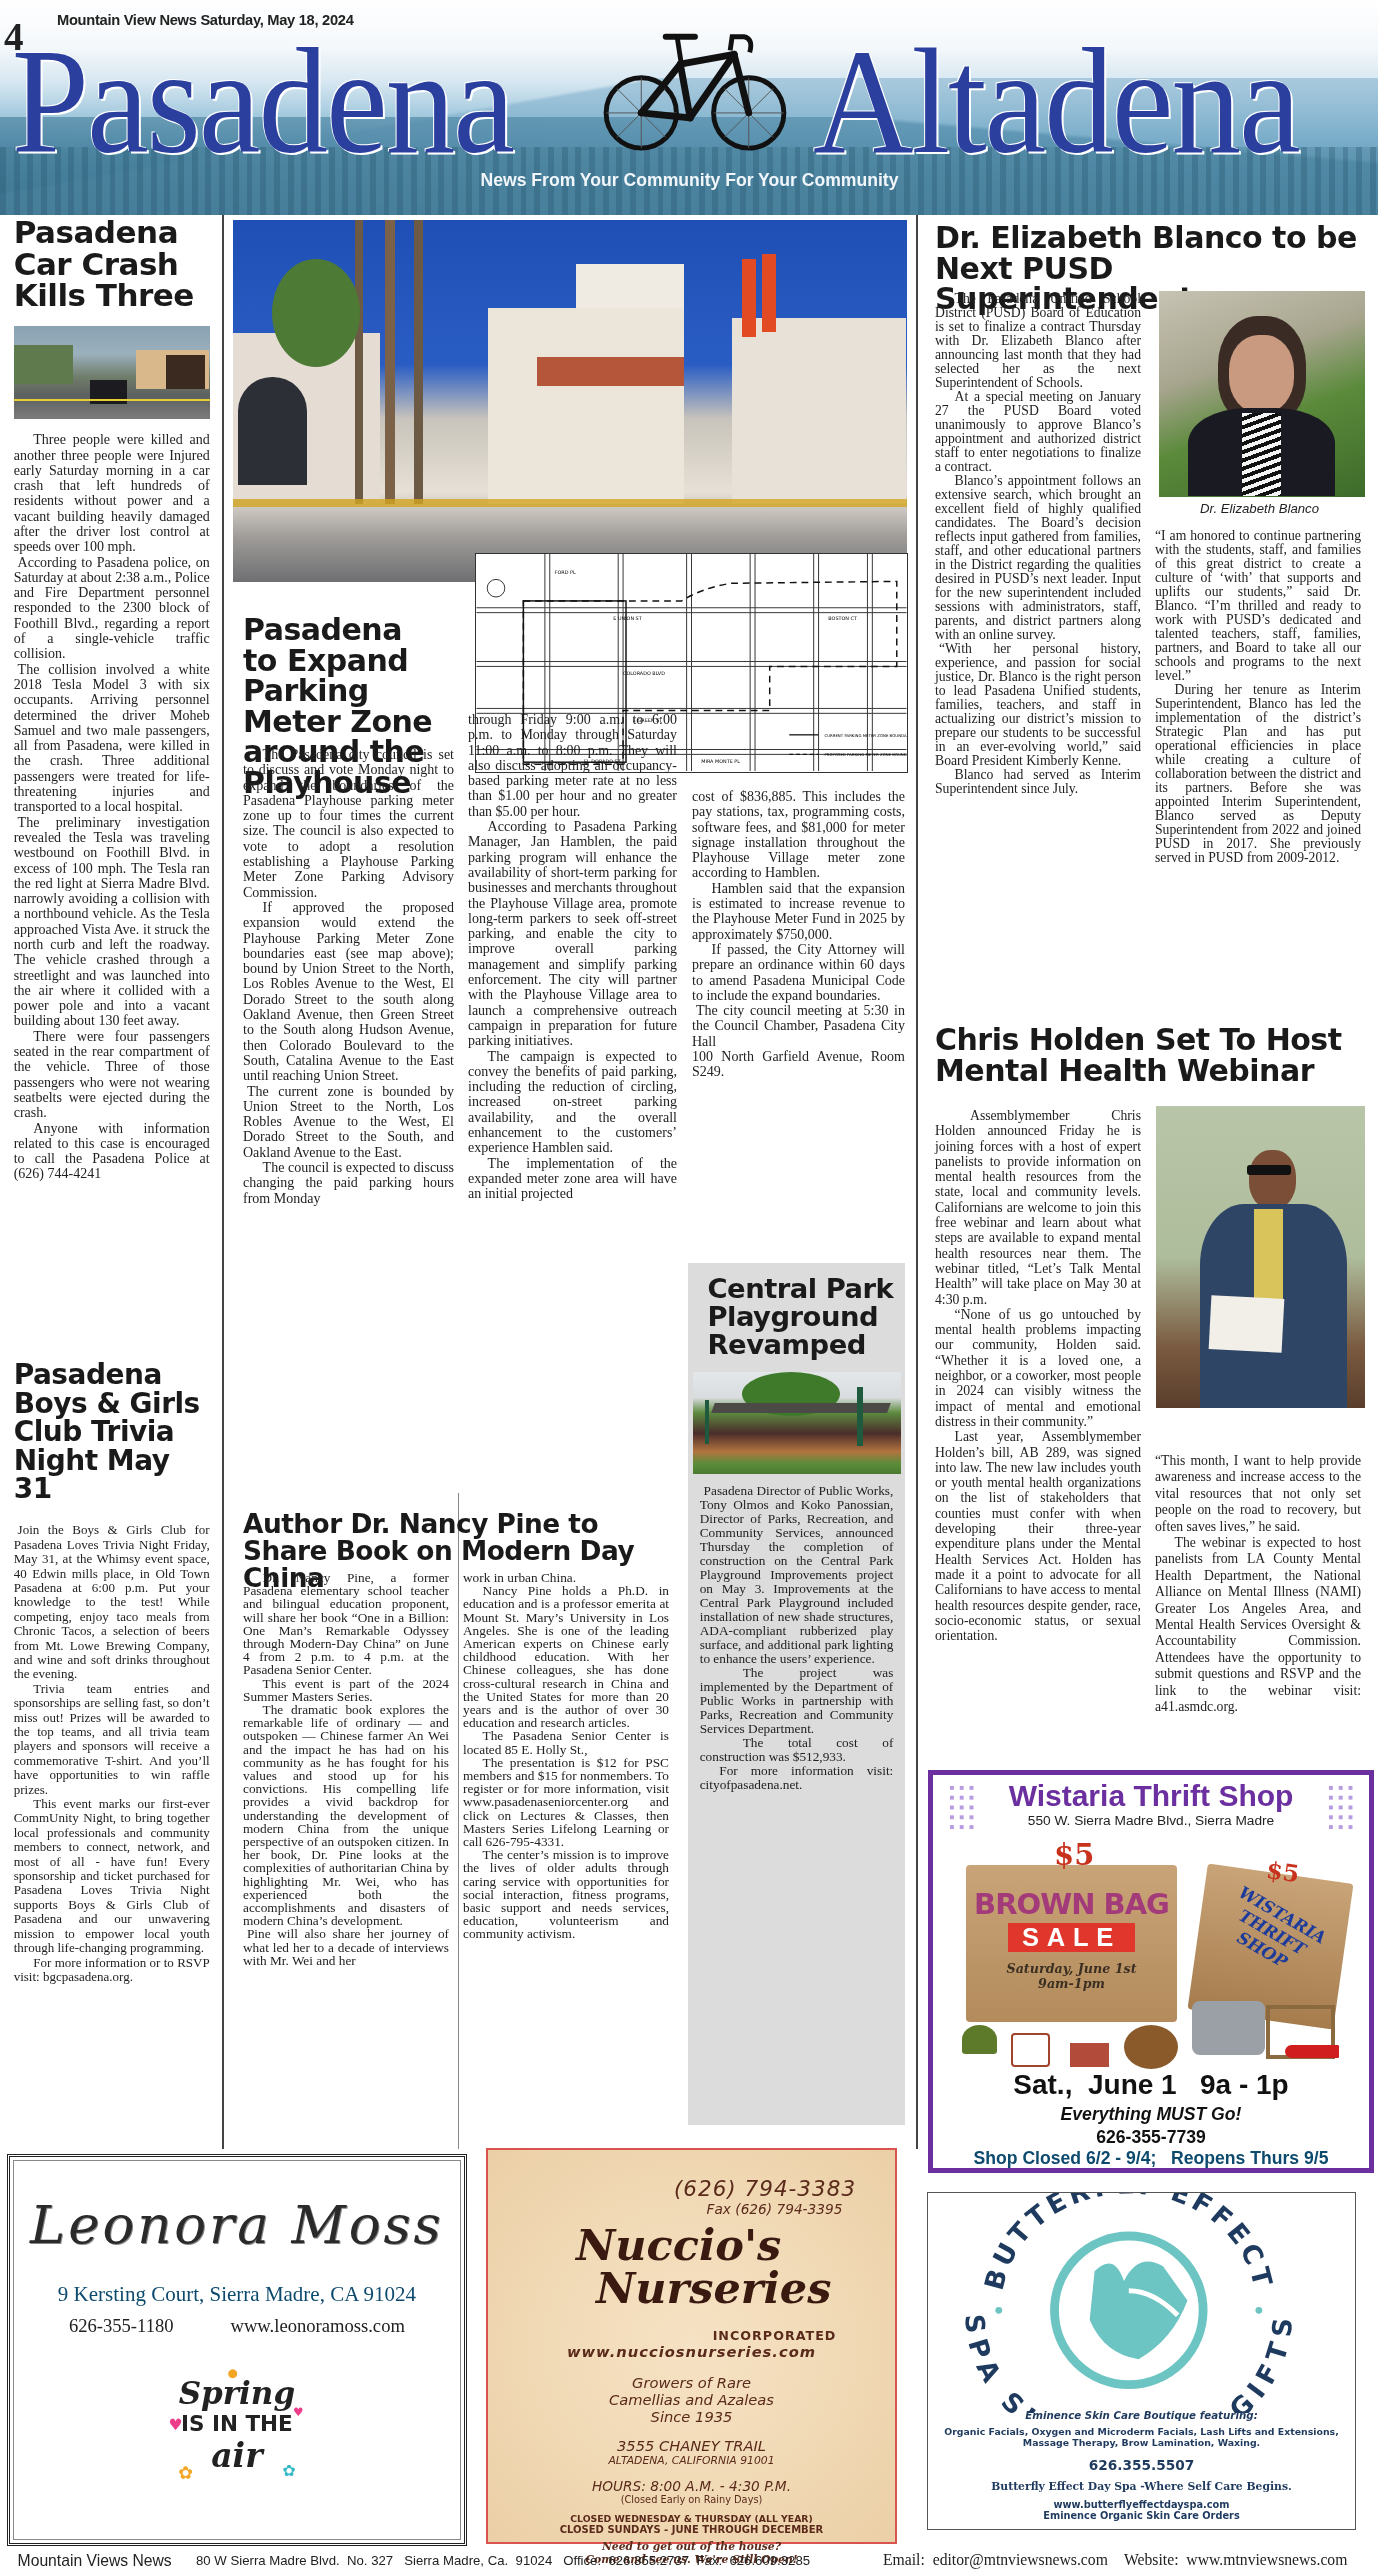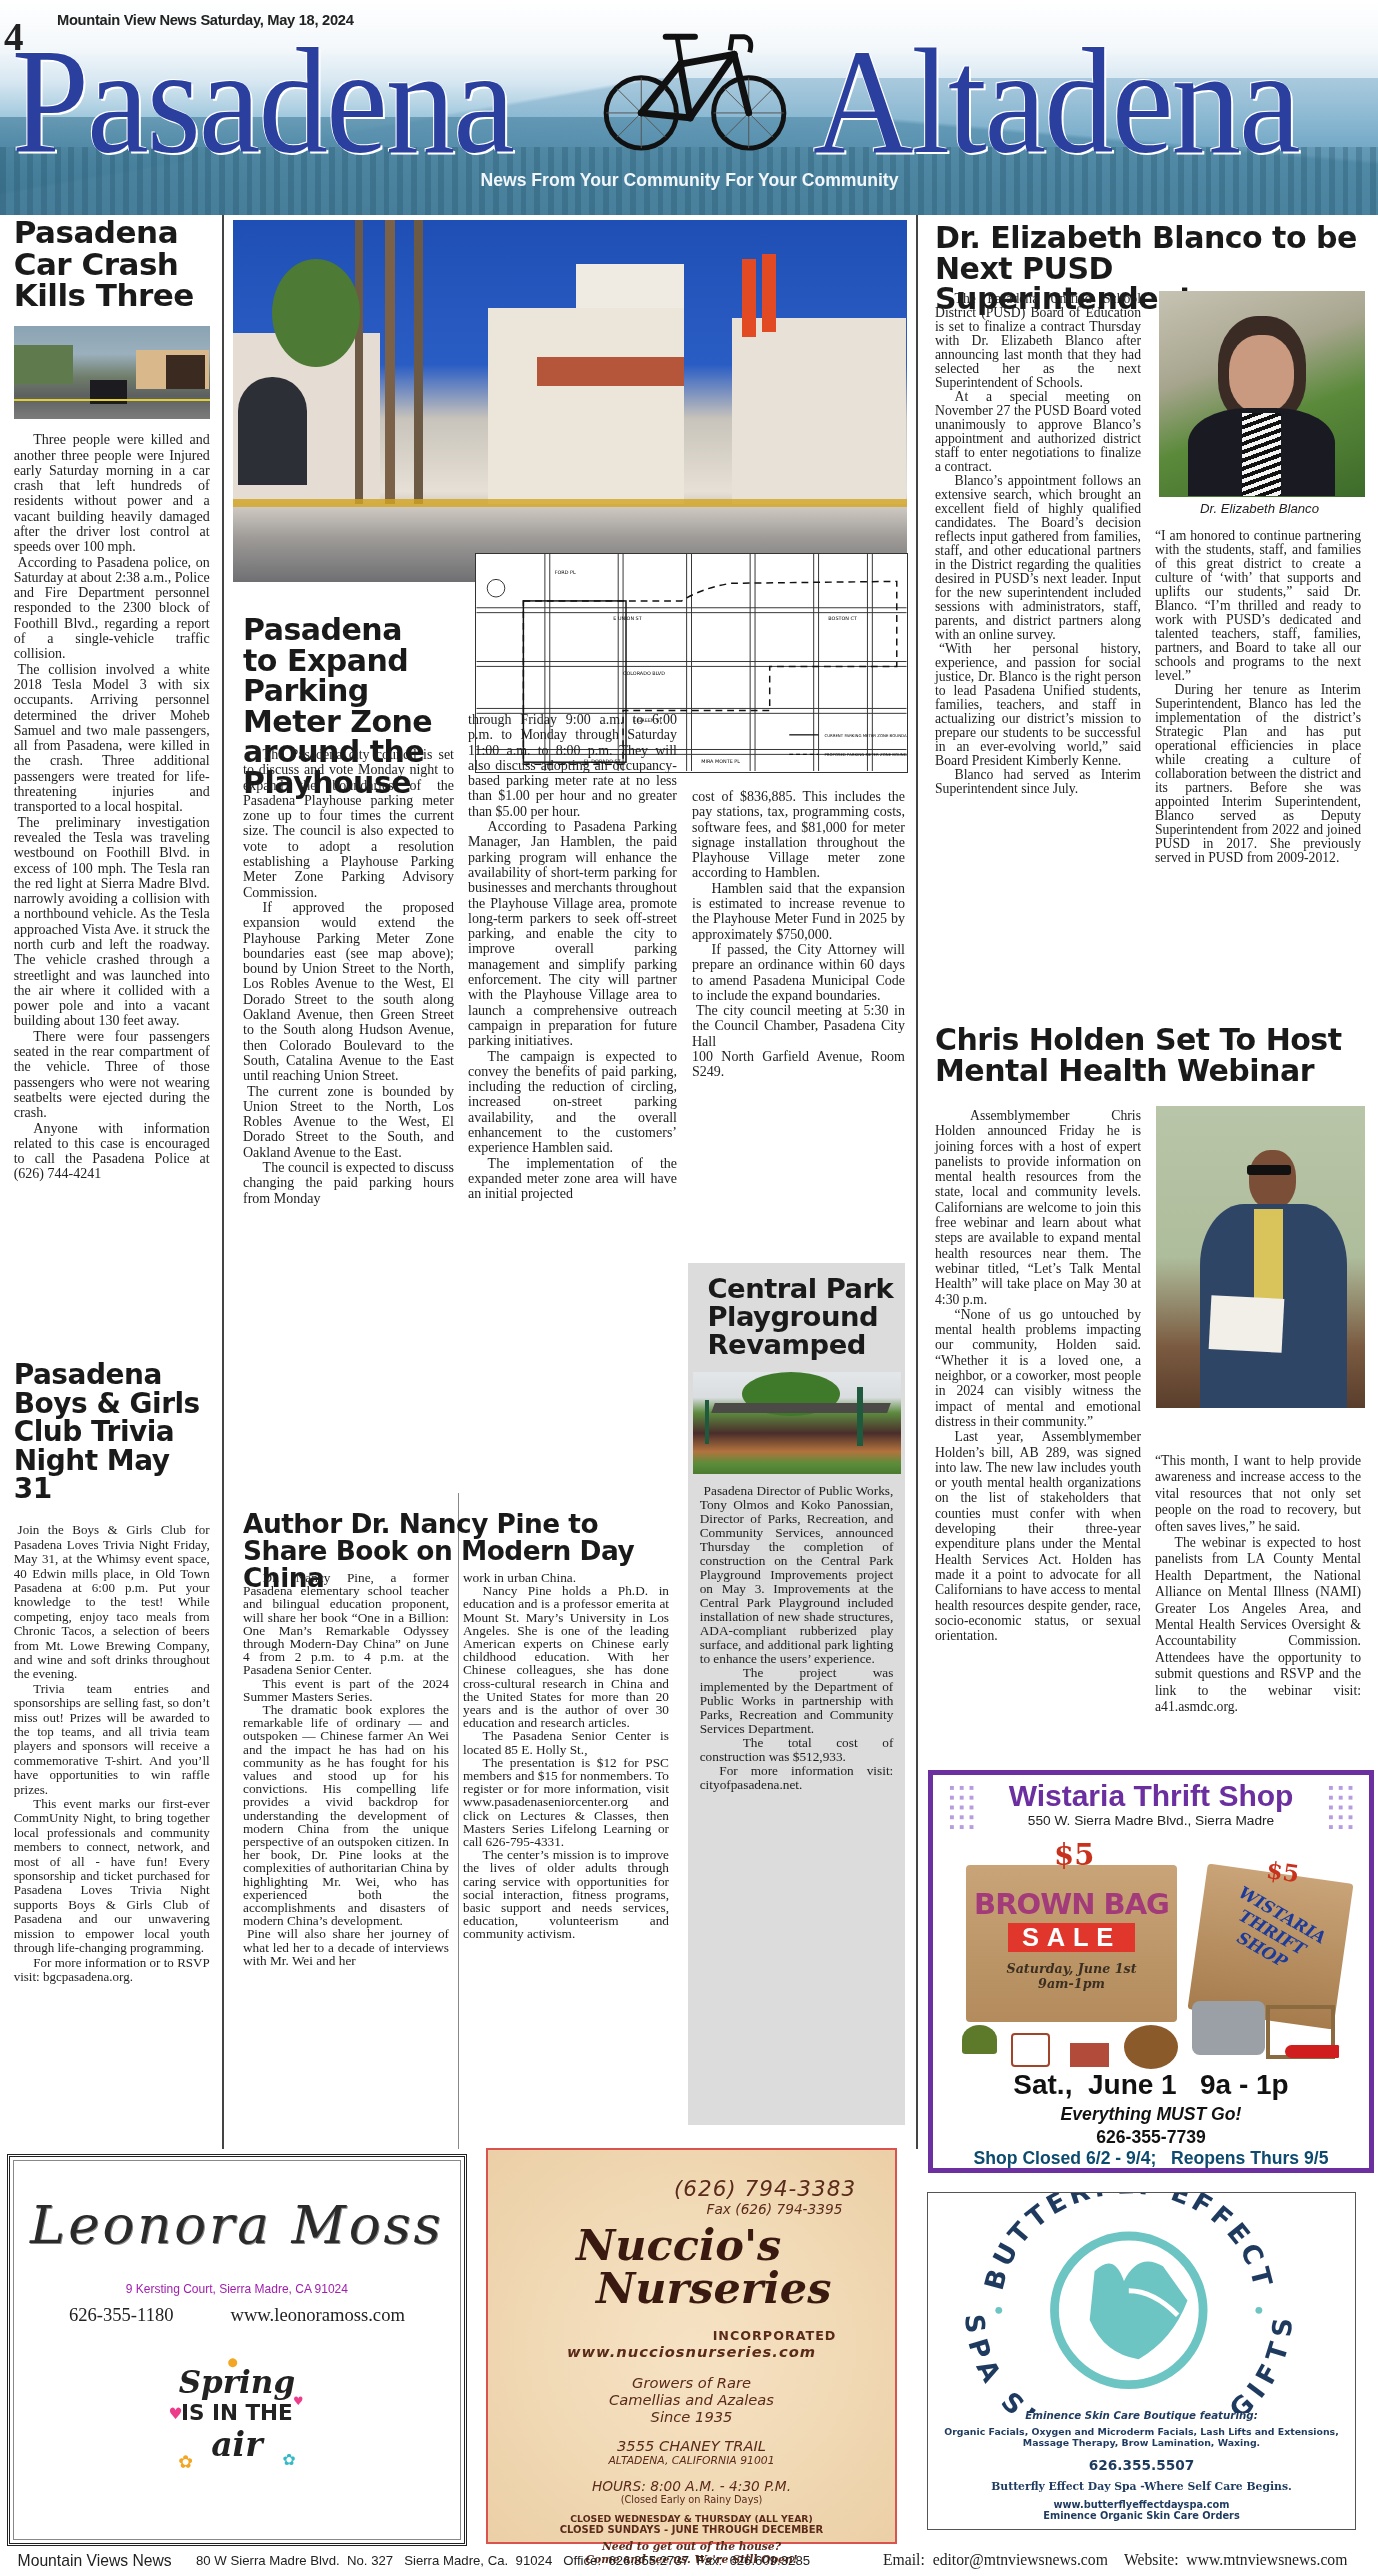--- a/index.html
+++ b/index.html
@@ -234,21 +234,21 @@
   <div class="photo" style="left:1159px; top:291px; width:206px; height:206px;
     background:linear-gradient(160deg,#c7c3b3 0%,#a8a58f 35%,#5b8a3b 60%,#3d6b2a 100%);">
     <div style="position:absolute;left:59px;top:24.5px;width:88px;height:108px;border-radius:45% 45% 40% 40%;background:#3b2b25;"></div>
     <div style="position:absolute;left:70px;top:44px;width:65px;height:78px;border-radius:45%;background:#c99a7f;"></div>
     <div style="position:absolute;left:29px;top:117px;width:147px;height:88px;border-radius:40% 40% 0 0;background:#1a1b22;"></div>
     <div style="position:absolute;left:83px;top:122px;width:39px;height:83px;background:repeating-linear-gradient(160deg,#f4f4f4 0 3.9px,#111 3.9px 7.8px);"></div>
   </div>
   <div class="abs caption" style="left:1159px; top:501px; width:201px;">Dr. Elizabeth Blanco</div>
   <div class="abs body" style="left:935px; top:292px; width:206px; font-size:13.7px; line-height:14px;">
     <p class="ind">The Pasadena Unified School District (PUSD) Board of Education is set to finalize a contract Thursday with Dr. Elizabeth Blanco after announcing last month that they had selected her as the next Superintendent of Schools.</p>
-    <p class="ind">At a special meeting on November 27 the PUSD Board voted unanimously to approve Blanco’s appointment and authorized district staff to enter negotiations to finalize a contract.</p>
+    <p class="ind">At a special meeting on January 27 the PUSD Board voted unanimously to approve Blanco’s appointment and authorized district staff to enter negotiations to finalize a contract.</p>
     <p class="ind">Blanco’s appointment follows an extensive search, which brought an excellent field of highly qualified candidates. The Board’s decision reflects input gathered from families, staff, and other educational partners in the District regarding the qualities desired in PUSD’s next leader. Input for the new superintendent included sessions with administrators, staff, parents, and district partners along with an online survey.</p>
     <p>“With her personal history, experience, and passion for social justice, Dr. Blanco is the right person to lead Pasadena Unified students, families, teachers, and staff in actualizing our district’s mission to prepare our students to be successful in an ever-evolving world,” said Board President Kimberly Kenne.</p>
     <p class="ind">Blanco had served as Interim Superintendent since July.</p>
   </div>
   <div class="abs body" style="left:1155px; top:529px; width:206px; font-size:13.7px; line-height:14px;">
     <p style="text-indent:0">“I am honored to continue partnering with the students, staff, and families of this great district to create a culture of ‘with’ that supports and uplifts our students,” said Dr. Blanco. “I’m thrilled and ready to work with PUSD’s dedicated and talented teachers, staff, families, partners, and Board to take all our schools and programs to the next level.”</p>
     <p class="ind">During her tenure as Interim Superintendent, Blanco has led the implementation of the district’s Strategic Plan and has put operational efficiencies in place while creating a culture of collaboration between the district and its partners. Before she was appointed Interim Superintendent, Blanco served as Deputy Superintendent from 2022 and joined PUSD in 2017. She previously served in PUSD from 2009-2012.</p>
   </div>
 </article>
 
@@ -299,21 +299,21 @@
     <span style="position:absolute;left:323px;top:19.6px;width:54px;height:13.7px;background:#d01d1d;border-radius:9.8px 2px 2px 9.8px;"></span>
   </div>
   <div style="position:absolute;left:0;width:100%;top:294px;font-size:28px;font-weight:bold;color:#111;white-space:pre;">Sat.,  June 1   9a - 1p</div>
   <div style="position:absolute;left:0;width:100%;top:329px;font-size:17.6px;font-weight:bold;font-style:italic;color:#111;">Everything MUST Go!</div>
   <div style="position:absolute;left:0;width:100%;top:352px;font-size:17.6px;font-weight:bold;color:#111;">626-355-7739</div>
   <div style="position:absolute;left:0;width:100%;top:373px;font-size:17.6px;font-weight:bold;color:#0c4a6e;white-space:pre;">Shop Closed 6/2 - 9/4;   Reopens Thurs 9/5</div>
 </aside>
 
 <aside class="ad" style="left:6.9px; top:2154px; width:460px; height:392px; border:3.9px double #222; outline:1px solid #888; outline-offset:-7.8px; background:#fff; text-align:center;">
   <div style="margin-top:37px; font-family:'DejaVu Serif',serif; font-style:italic; font-size:53px; color:#2a2a2a; letter-spacing:2.9px; text-shadow:1px 1px 0 #888;">Leonora Moss</div>
-  <div style="margin-top:27.4px; font-family:Liberation Sans, sans-serif; font-size:12px; color:#a21caf;">9 Kersting Court, Sierra Madre, CA 91024</div>
+  <div style="margin-top:27.4px; font-family:Liberation Serif, serif; font-size:21px; color:#0c4a6e;">9 Kersting Court, Sierra Madre, CA 91024</div>
   <div style="display:flex; justify-content:space-between; padding:7.8px 59px 0 59px; font-family:'Liberation Serif',serif; font-size:18.6px; color:#222;">
     <span>626-355-1180</span>
     <span>www.leonoramoss.com</span>
   </div>
   <div style="position:relative; margin:39px auto 0; width:137px; height:117px; font-family:'DejaVu Sans',sans-serif; font-weight:bold; color:#222;">
     <div style="font-family:'DejaVu Serif',serif;font-style:italic;font-size:31px;line-height:35px;">Spring</div>
     <div style="font-size:21.5px;line-height:25.5px;">IS IN THE</div>
     <div style="font-family:'DejaVu Serif',serif;font-style:italic;font-size:33px;line-height:37px;">air</div>
     <span style="position:absolute;left:0;top:39px;color:#ec3c8a;font-size:15.7px;">♥</span>
     <span style="position:absolute;right:2px;top:29px;color:#ec3c8a;font-size:11.7px;">♥</span>

